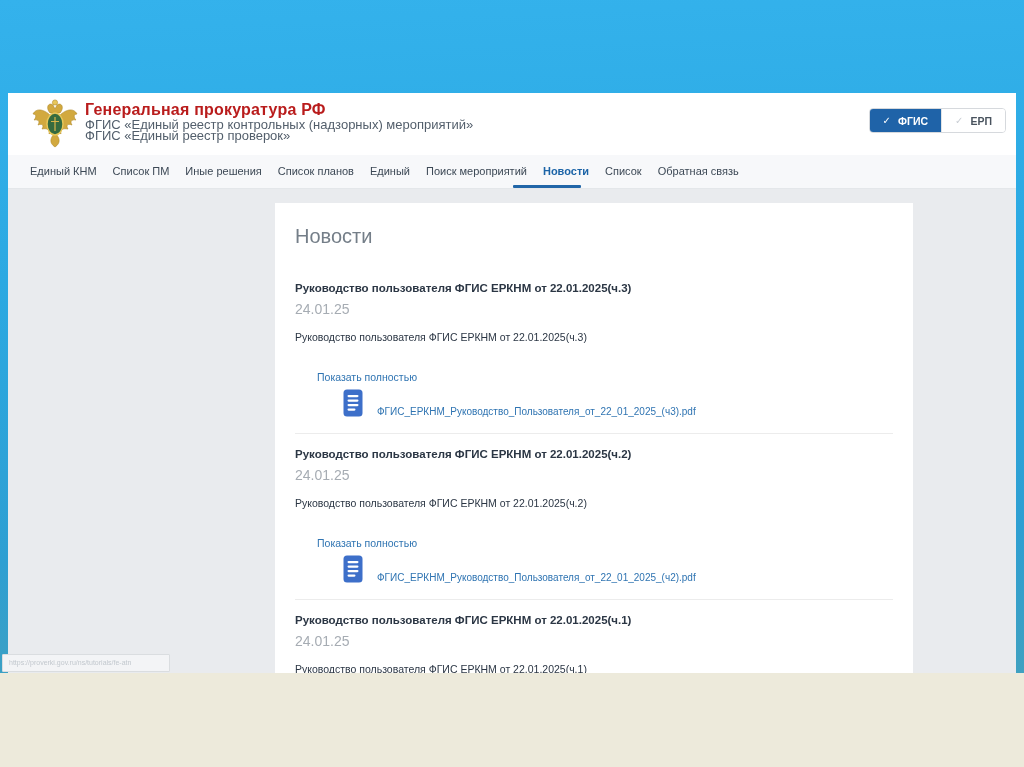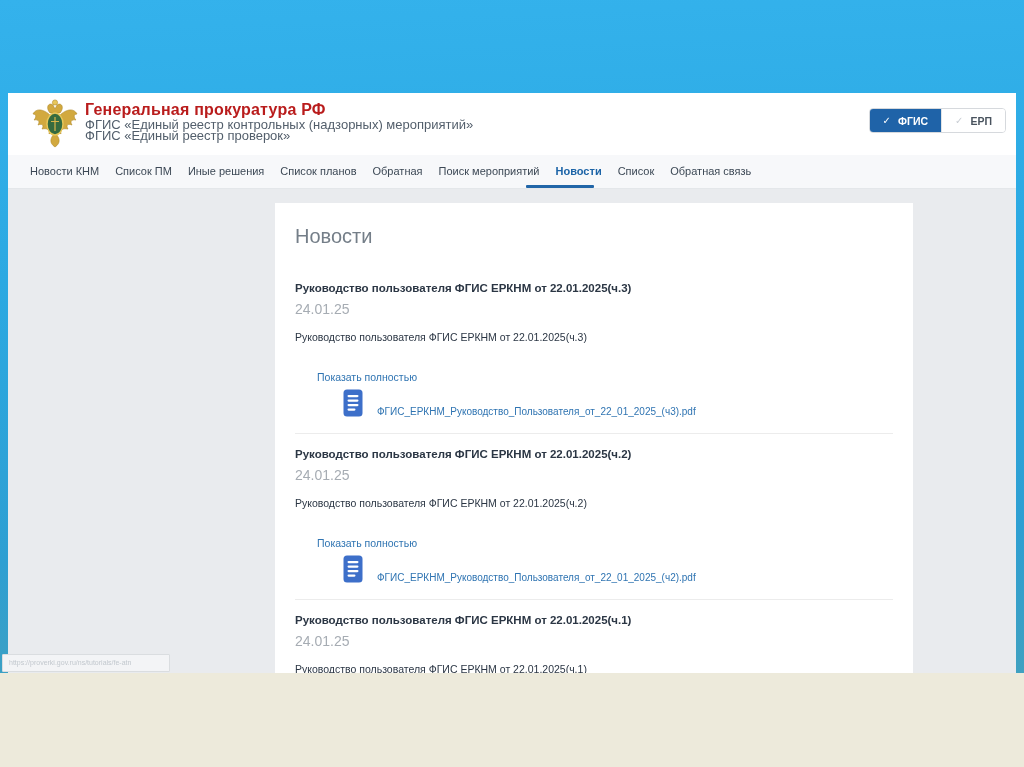--- a/index.html
+++ b/index.html
@@ -119,25 +119,25 @@
           <span>ФГИС</span>
         </button>
         <button class="seg seg-erp">
           <span class="check">✓</span>
           <span>ЕРП</span>
         </button>
       </div>
     </header>
 
     <nav class="nav">
-      <span class="nav-item">Новости КНМ</span>
+      <span class="nav-item">Единый КНМ</span>
       <span class="nav-item">Список ПМ</span>
       <span class="nav-item">Иные решения</span>
       <span class="nav-item">Список планов</span>
-      <span class="nav-item">Обратная</span>
+      <span class="nav-item">Единый</span>
       <span class="nav-item">Поиск мероприятий</span>
       <span class="nav-item active">Новости</span>
       <span class="nav-item">Список</span>
       <span class="nav-item">Обратная связь</span>
     </nav>
 
     <main class="content">
       <section class="card">
         <h1>Новости</h1>
 

